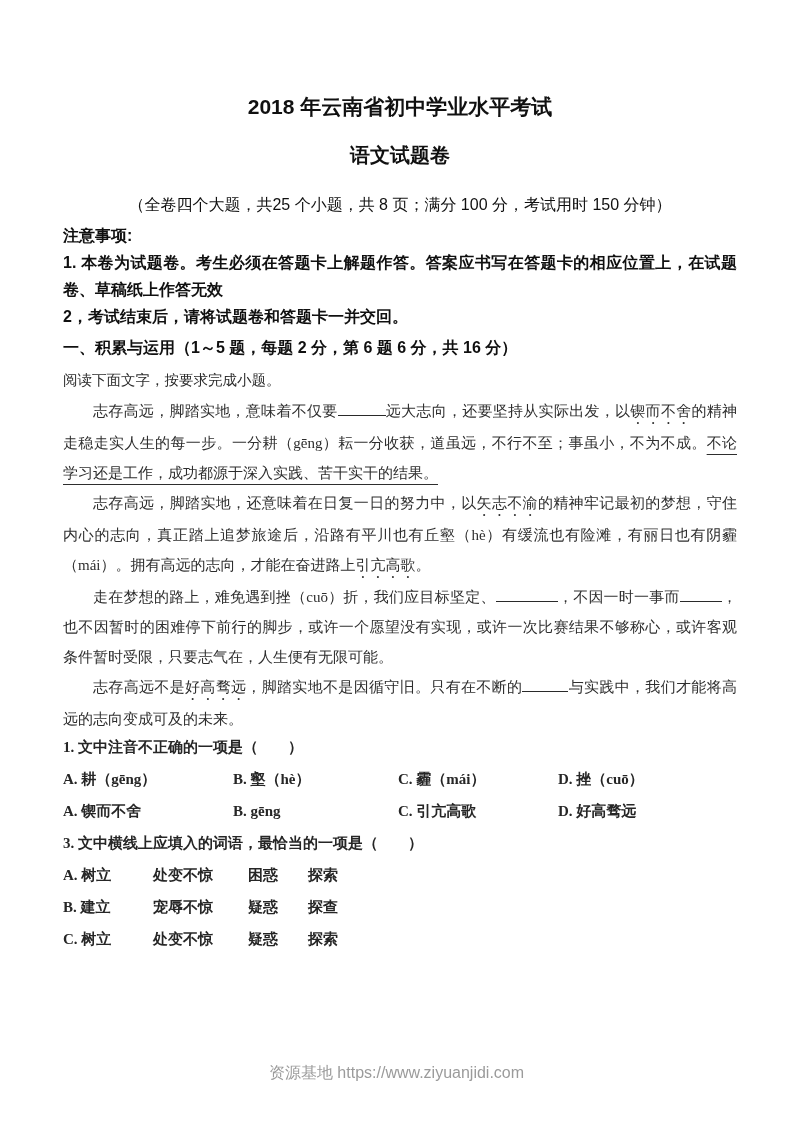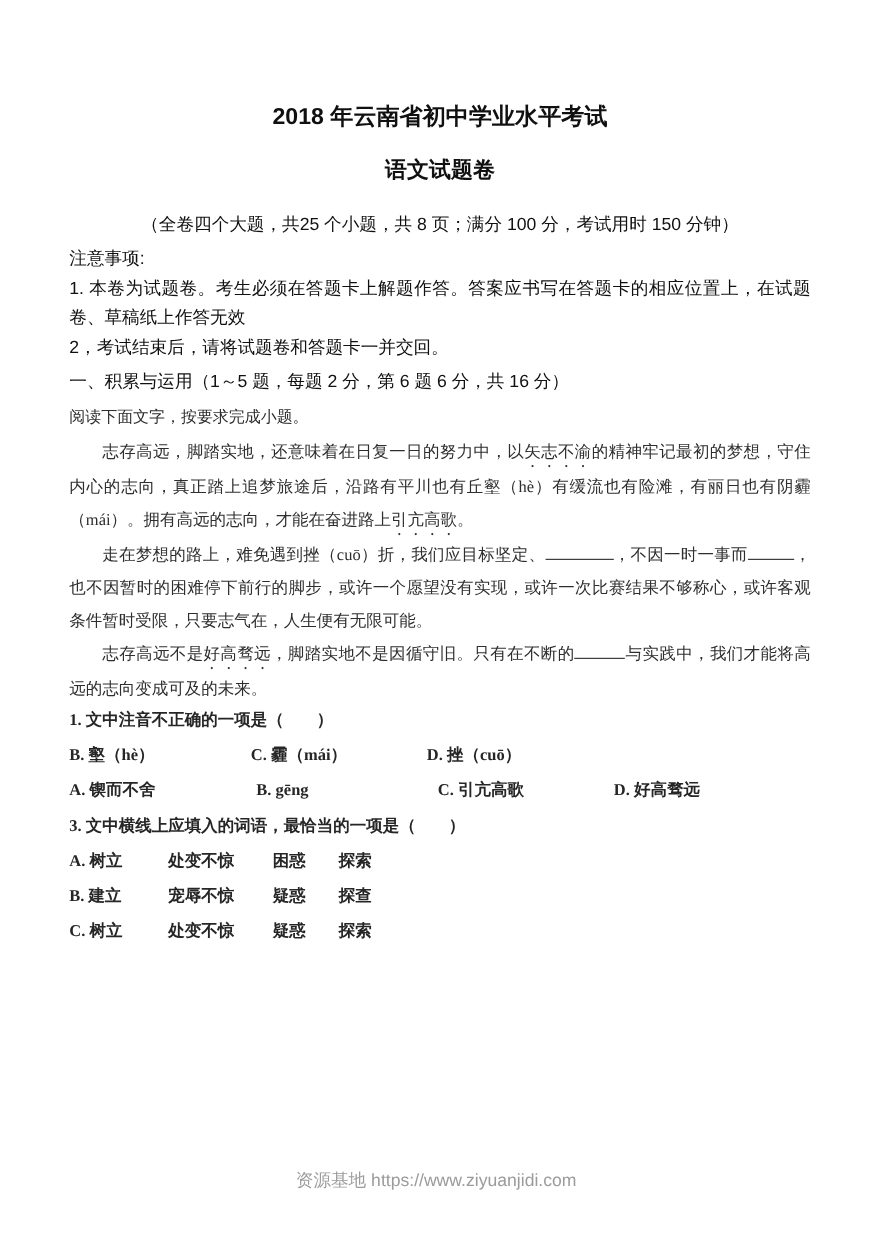--- a/index.html
+++ b/index.html
@@ -35,21 +35,21 @@
   .paper-info{
     font-family:"Liberation Sans", sans-serif;
     font-weight:400;
     font-size:16px;
     line-height:22px;
     margin-top:26px;
     color:#101010;
   }
   .notice-heading,.notice-item,.section-heading{
     font-family:"Liberation Sans", sans-serif;
-    font-weight:400;
+    font-weight:700;
     font-size:16px;
     line-height:27px;
     color:#101010;
     text-align:justify;
   }
   .notice-heading{margin-top:6px;}
   .section-heading{margin-top:4px;}
   .intro{
     font-size:14.5px;
     line-height:20px;
@@ -126,32 +126,34 @@
 
   <div class="notice-heading">注意事项:</div>
   <div class="notice-item">1. 本卷为试题卷。考生必须在答题卡上解题作答。答案应书写在答题卡的相应位置上，在试题卷、草稿纸上作答无效</div>
   <div class="notice-item">2，考试结束后，请将试题卷和答题卡一并交回。</div>
 
   <div class="section-heading">一、积累与运用（1～5 题，每题 2 分，第 6 题 6 分，共 16 分）</div>
   <div class="intro">阅读下面文字，按要求完成小题。</div>
 
   <div class="passage">
 
+    <p><span>志存高远，脚踏实地，意味着不仅要</span><span class="blank bl-48"></span><span>远大志向，还要坚持从实际出发，以</span><span class="dots">锲而不舍</span><span>的精神走稳走实人生的每一步。一分耕（gēng）耘一分收获，道虽远，不行不至；事虽小，不为不成。</span><span class="ul-text">不论学习还是工作，成功都源于深入实践、苦干实干的结果。</span></p>
 
     <p><span>志存高远，脚踏实地，还意味着在日复一日的努力中，以</span><span class="dots">矢志不渝</span><span>的精神牢记最初的梦想，守住内心的志向，真正踏上追梦旅途后，沿路有平川也有丘壑（hè）有缓流也有险滩，有丽日也有阴霾（mái）。拥有高远的志向，才能在奋进路上</span><span class="dots">引亢高歌</span><span>。</span></p>
 
     <p><span>走在梦想的路上，难免遇到挫（cuō）折，我们应目标坚定、</span><span class="blank bl-62"></span><span>，不因一时一事而</span><span class="blank bl-42"></span><span>，也不因暂时的困难停下前行的脚步，或许一个愿望没有实现，或许一次比赛结果不够称心，或许客观条件暂时受限，只要志气在，人生便有无限可能。</span></p>
 
     <p><span>志存高远不是</span><span class="dots">好高骛远</span><span>，脚踏实地不是因循守旧。只有在不断的</span><span class="blank bl-46"></span><span>与实践中，我们才能将高远的志向变成可及的未来。</span></p>
   </div>
 
   <div class="questions">
 
     <div class="q-line">1. 文中注音不正确的一项是（　　）</div>
     <div class="q-line opt-row">
+      <span class="o1">A. 耕（gēng）</span>
       <span class="o2">B. 壑（hè）</span>
       <span class="o3">C. 霾（mái）</span>
       <span class="o4">D. 挫（cuō）</span>
     </div>
 
     <div class="q-line opt-row">
       <span class="o1">A. 锲而不舍</span>
       <span class="o2">B. gēng</span>
       <span class="o3">C. 引亢高歌</span>
       <span class="o4">D. 好高骛远</span>

